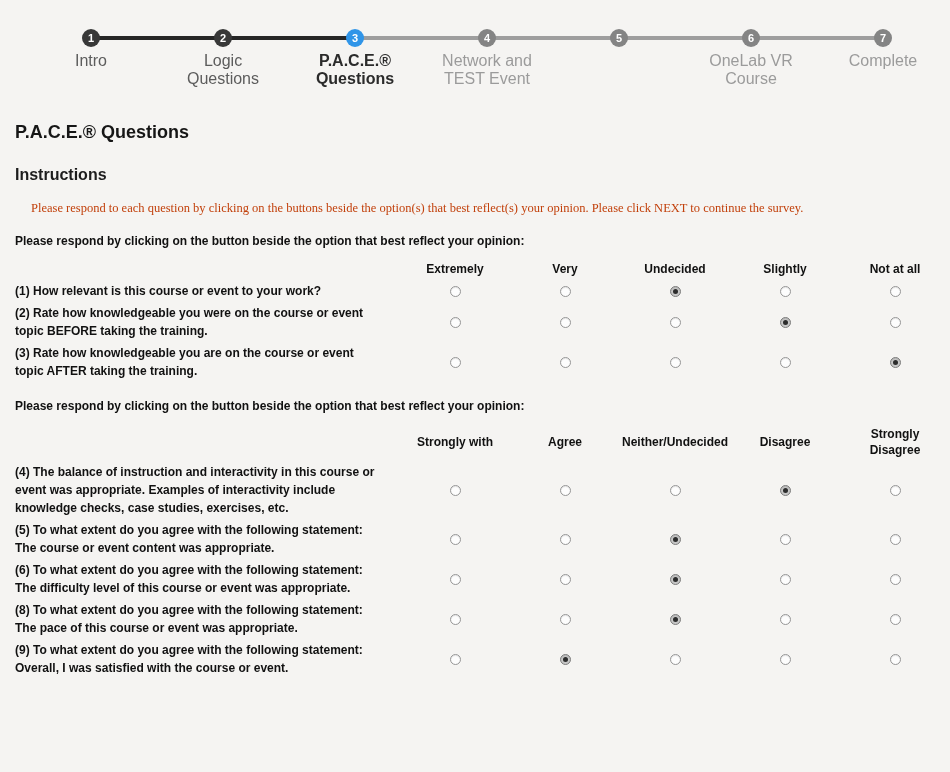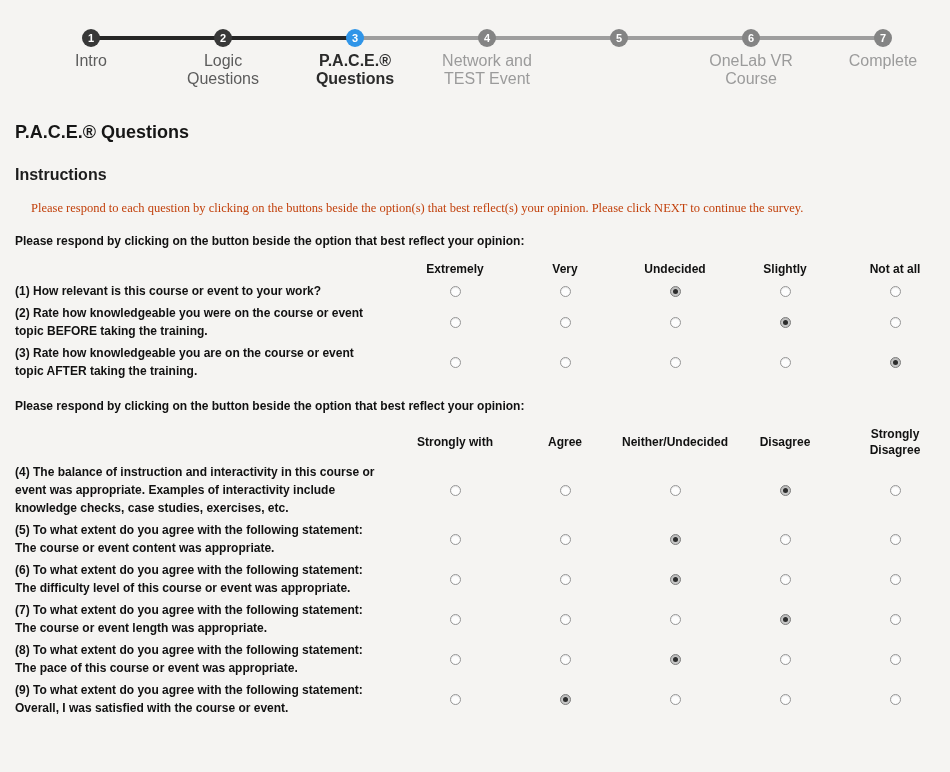--- a/index.html
+++ b/index.html
@@ -201,28 +201,20 @@
           </tr>
           <tr>
             <td class="qtext">(6) To what extent do you agree with the following statement: The difficulty level of this course or event was appropriate.</td>
             <td class="ocell"><span class="radio"></span></td>
             <td class="ocell"><span class="radio"></span></td>
             <td class="ocell"><span class="radio selected"></span></td>
             <td class="ocell"><span class="radio"></span></td>
             <td class="ocell"><span class="radio"></span></td>
           </tr>
           <tr>
-            <td class="qtext">(7) To what extent do you agree with the following statement: The course or event length was appropriate.</td>
-            <td class="ocell"><span class="radio"></span></td>
-            <td class="ocell"><span class="radio"></span></td>
-            <td class="ocell"><span class="radio"></span></td>
-            <td class="ocell"><span class="radio selected"></span></td>
-            <td class="ocell"><span class="radio"></span></td>
-          </tr>
-          <tr>
             <td class="qtext">(8) To what extent do you agree with the following statement: The pace of this course or event was appropriate.</td>
             <td class="ocell"><span class="radio"></span></td>
             <td class="ocell"><span class="radio"></span></td>
             <td class="ocell"><span class="radio selected"></span></td>
             <td class="ocell"><span class="radio"></span></td>
             <td class="ocell"><span class="radio"></span></td>
           </tr>
           <tr>
             <td class="qtext">(9) To what extent do you agree with the following statement: Overall, I was satisfied with the course or event.</td>
             <td class="ocell"><span class="radio"></span></td>

